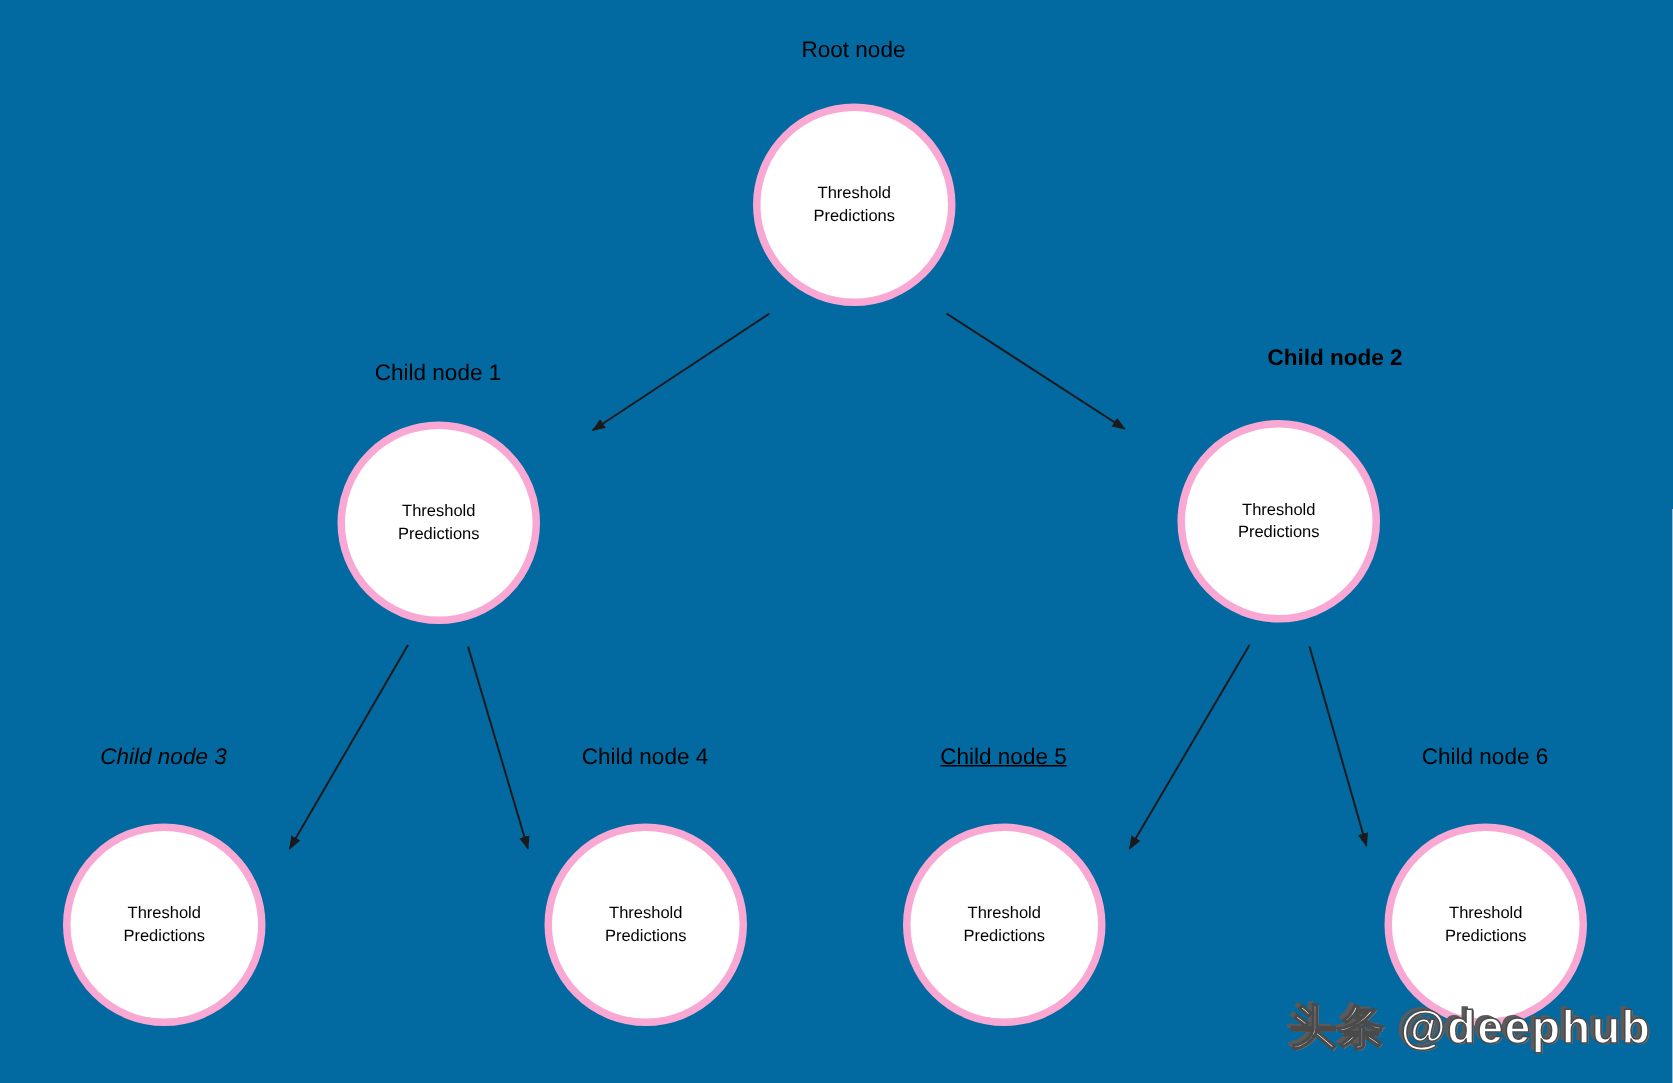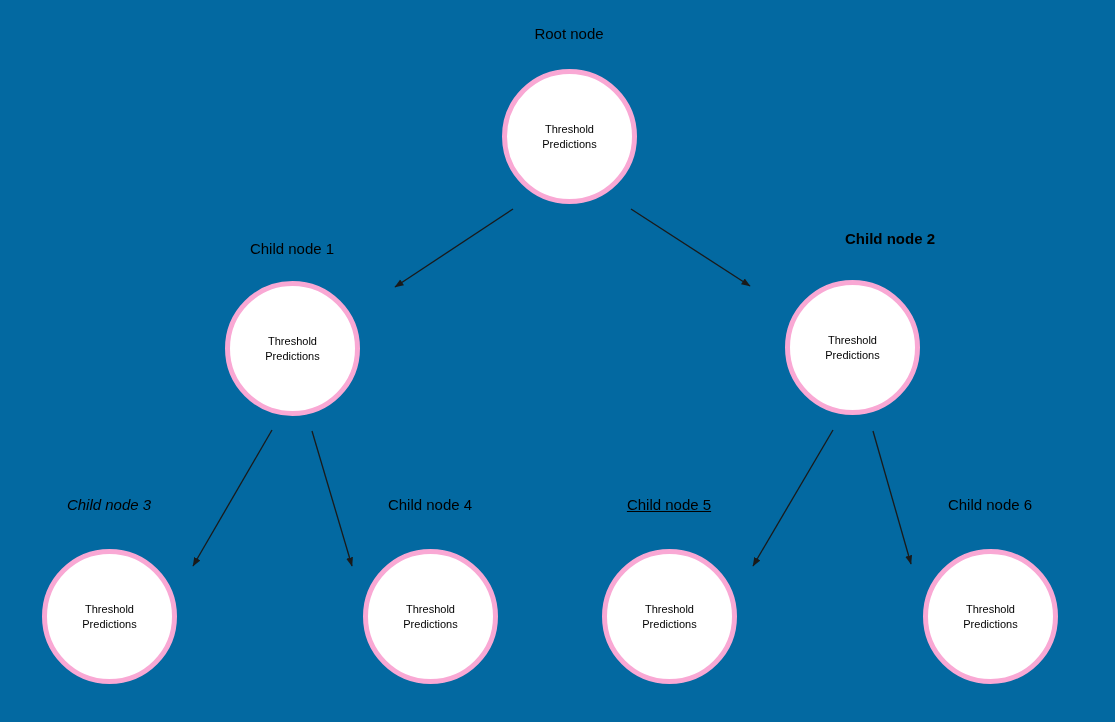--- a/index.html
+++ b/index.html
@@ -128,14 +128,15 @@
   <div class="node-label label-child5">Child node 5</div>
   <div class="node-circle circle-child5">
     <span class="node-circle-text">Threshold Predictions</span>
   </div>
 
   <div class="node-label label-child6">Child node 6</div>
   <div class="node-circle circle-child6">
     <span class="node-circle-text">Threshold Predictions</span>
   </div>
 
+  <div class="watermark">头条 @deephub</div>
 
 </div>
 
 </body></html>

